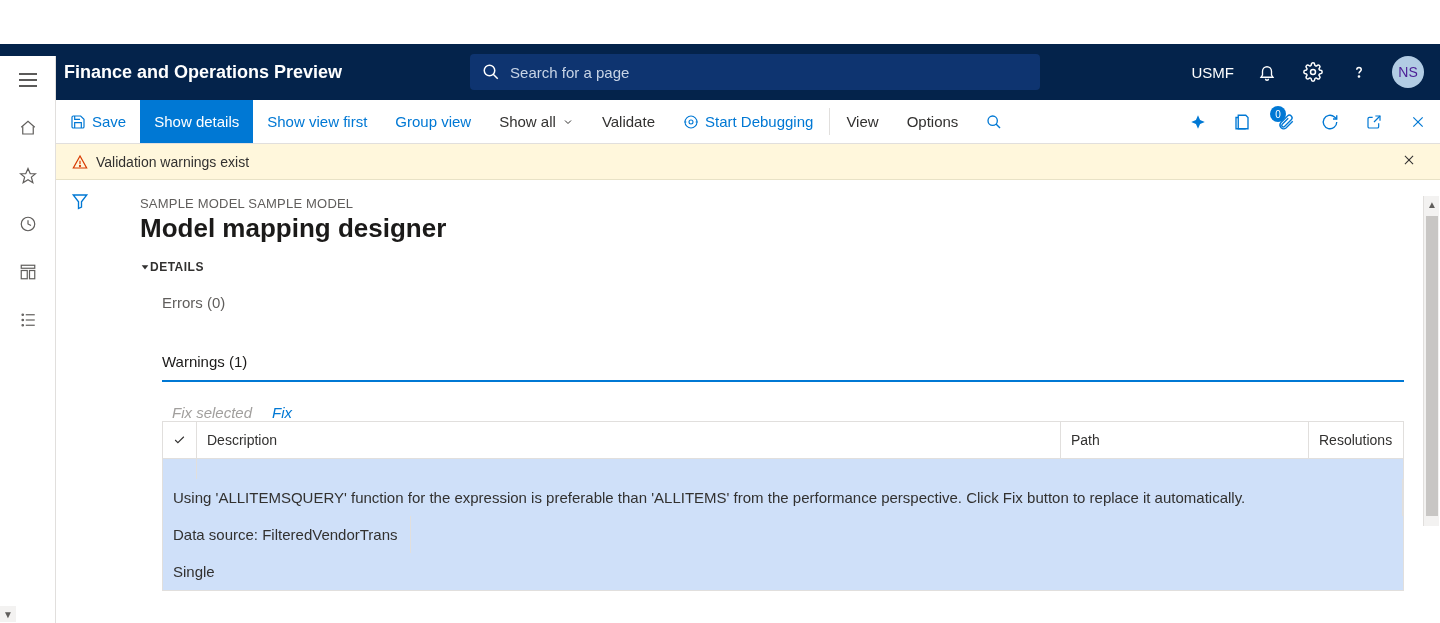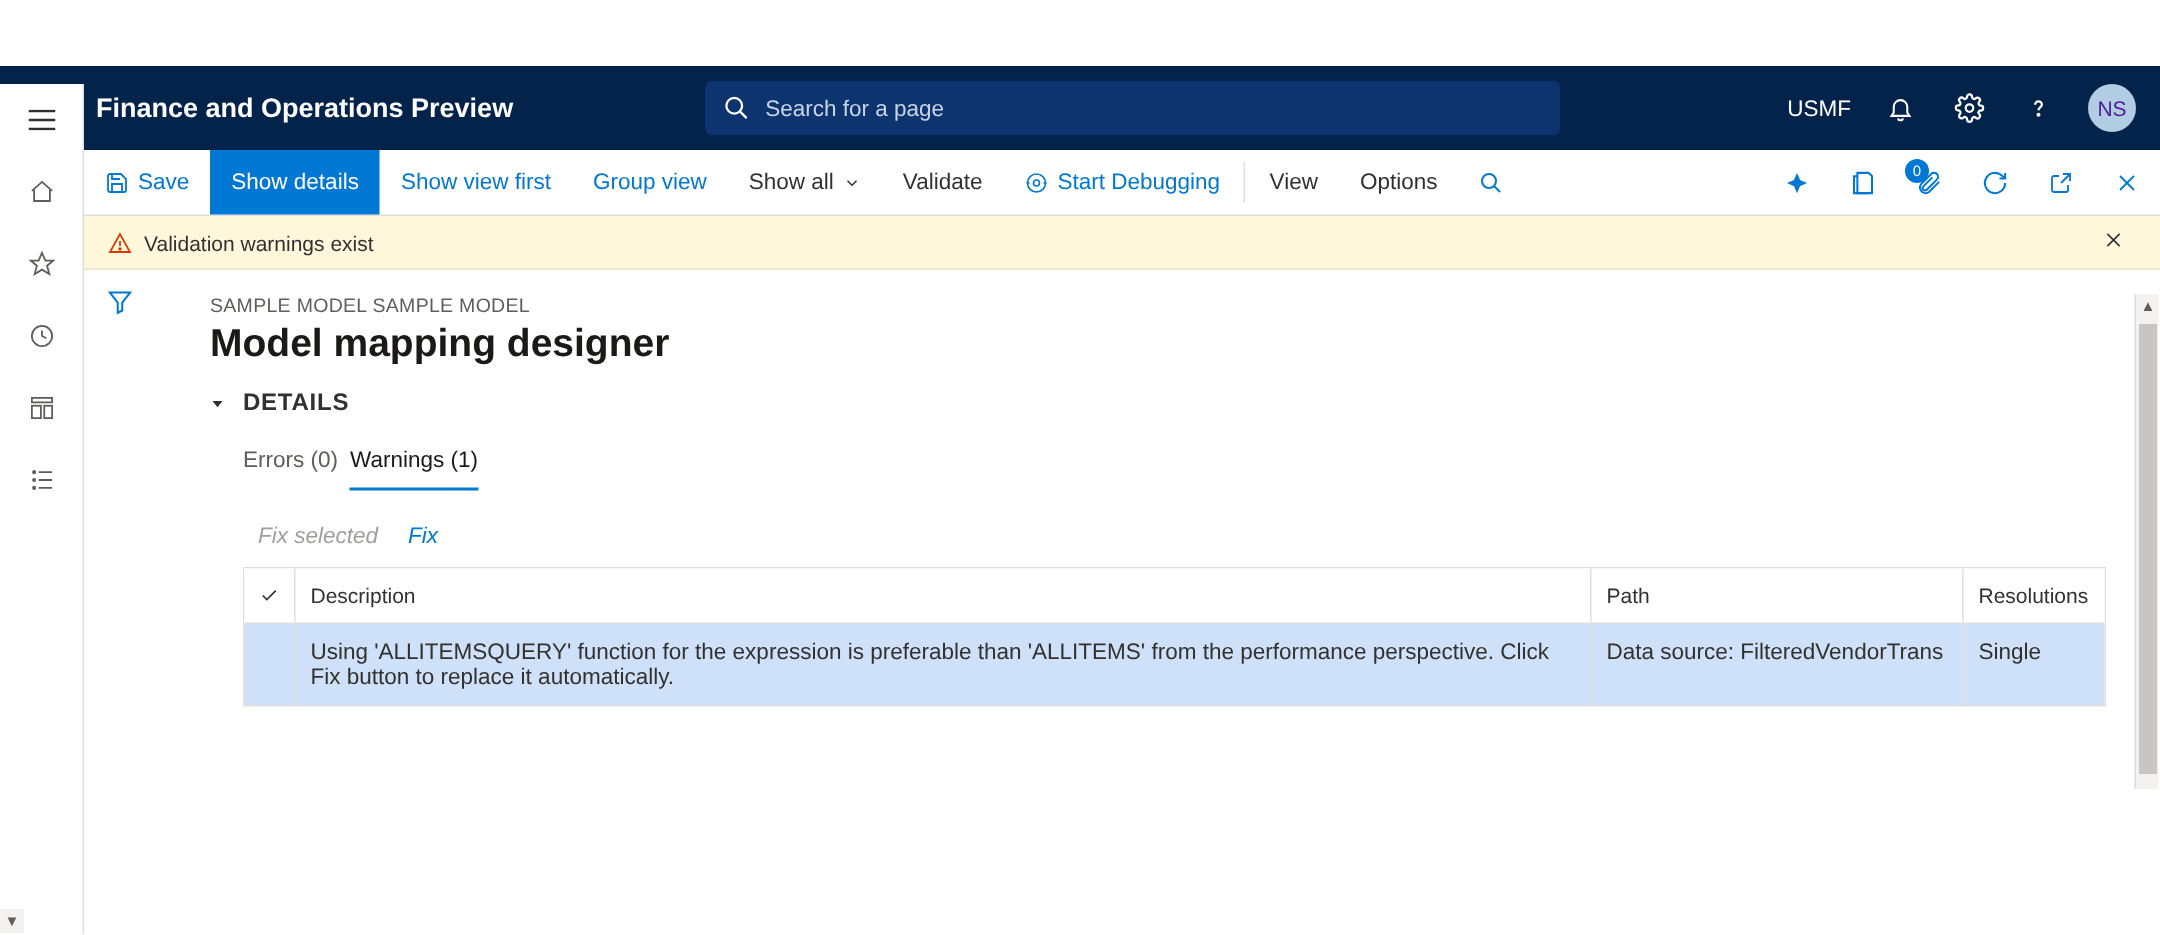--- a/index.html
+++ b/index.html
@@ -221,32 +221,33 @@
     .page-title {
       font-size: 26px;
       font-weight: 600;
       color: #1b1a19;
       margin-top: 2px;
     }
     .section-header {
       margin-top: 16px;
       display: flex;
       align-items: center;
-      gap: 12px;
-      font-size: 16px;
+      gap: 0;
+      font-size: 12px;
       font-weight: 700;
       letter-spacing: 0.5px;
       color: #323130;
       cursor: pointer;
     }
     .tabs {
       margin-top: 14px;
       display: flex;
-      gap: 8px;
+      gap: 24px;
       padding-left: 22px;
+      flex-direction: column;
     }
     .tab {
       padding: 6px 0 10px 0;
       font-size: 15px;
       color: #605e5c;
       cursor: pointer;
       border-bottom: 2px solid transparent;
     }
     .tab.active {
       color: #1b1a19;
@@ -258,39 +259,39 @@
       padding-left: 32px;
       display: flex;
       gap: 20px;
       font-size: 15px;
       font-style: italic;
     }
     .fixbar .disabled { color: #a19f9d; }
     .fixbar .link { color: #0078d4; cursor: pointer; }
 
     .grid {
-      margin-top: 12px;
       margin-left: 22px;
       border: 1px solid #e1dfdd;
       width: calc(100% - 22px);
     }
     .grid-header {
       display: flex;
       border-bottom: 1px solid #e1dfdd;
       background: #fff;
       font-size: 14px;
       color: #323130;
     }
     .grid-row {
       display: flex;
       font-size: 15px;
       color: #323130;
     }
     .grid-row.selected {
       background: #cfe0f9;
+      flex-direction: column;
     }
     .gcell {
       padding: 10px 10px;
       border-right: 1px solid #e1dfdd;
     }
     .gcell:last-child { border-right: none; }
     .col-check { width: 34px; display: flex; align-items: center; justify-content: center; }
     .col-desc { flex: 1; min-width: 0; }
     .col-path { width: 248px; }
     .col-res { width: 94px; }

